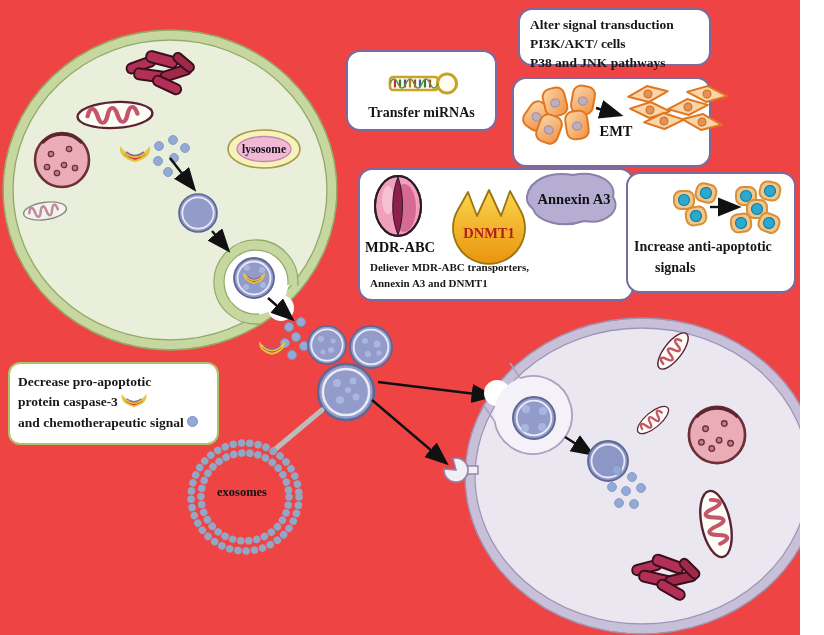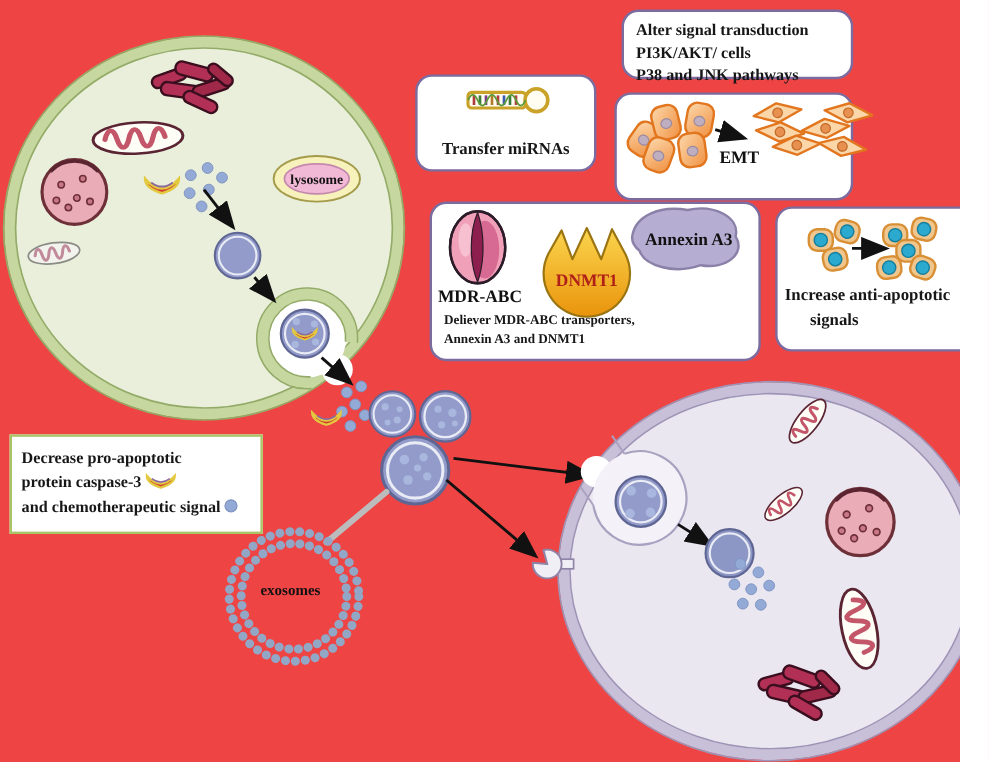--- a/index.html
+++ b/index.html
@@ -1,54 +1,54 @@
 <!DOCTYPE html>
 <html><head>
 <meta charset="utf-8">
 <style>
   html,body{margin:0;padding:0;background:#fff;}
   #stage{position:relative;width:800px;height:635px;background:#ef4444;overflow:hidden;
          font-family:Liberation Serif, serif;}
   #scene{position:absolute;left:0;top:0;z-index:5;pointer-events:none;}
   .box{position:absolute;background:#fff;border:2.5px solid #7b6b9e;border-radius:14px;
        box-sizing:border-box;color:#171717;font-weight:700;z-index:1;}
-  .box.green{border-color:#a9c464;border-radius:0;}
+  .box.green{border-color:#a9c464;border-radius:12px;}
   .boxlines{padding:5px 10px;font-size:13.5px;line-height:1.42;}
   .cell-label{position:absolute;z-index:2;font-weight:700;font-size:14.5px;color:#d6252a;
        background:linear-gradient(90deg,#f7c9c9,#ee8585 60%,#ea6a6a);padding:3px 8px;white-space:nowrap;}
   .abs{position:absolute;}
   .inline-ico{display:inline-block;vertical-align:-2px;}
   .dot-ico{display:inline-block;width:9px;height:9px;border-radius:50%;
        background:#93a9d6;border:1px solid #7e93c0;vertical-align:0px;}
 </style>
 </head>
 <body>
 
 <div id="stage">
 
   <div class="box boxlines" style="left:518px;top:8px;width:193px;height:58px;">
     <div>Alter signal transduction</div>
     <div>PI3K/AKT/ cells</div>
     <div>P38 and JNK pathways</div>
   </div>
 
-  <div class="box" style="left:346px;top:62px;width:151px;height:81px;padding-left:15px;">
+  <div class="box" style="left:346px;top:50px;width:151px;height:81px;padding-left:15px;">
     <div class="abs" style="left:0;right:0;bottom:8px;text-align:center;font-size:14px;">Transfer miRNAs</div>
   </div>
 
   <div class="box" style="left:512px;top:77px;width:199px;height:90px;"></div>
 
   <div class="box" style="left:358px;top:168px;width:276px;height:133px;">
     <div class="abs" style="left:10px;top:90px;font-size:11px;line-height:1.45;">
       <div>Deliever MDR-ABC transporters,</div>
       <div>Annexin A3 and DNMT1</div>
     </div>
   </div>
 
-  <div class="box" style="left:646px;top:172px;width:170px;height:121px;">
+  <div class="box" style="left:626px;top:172px;width:170px;height:121px;">
     <div class="abs" style="left:6px;top:62px;font-size:14px;line-height:1.5;">
       <div>Increase anti-apoptotic</div>
       <div style="margin-left:21px;">signals</div>
     </div>
   </div>
 
   <div class="box green" style="left:8px;top:362px;width:211px;height:83px;padding:8px 8px;font-size:13.5px;line-height:1.5;">
     <div>Decrease pro-apoptotic</div>
     <div>
       <span>protein caspase-3</span>

